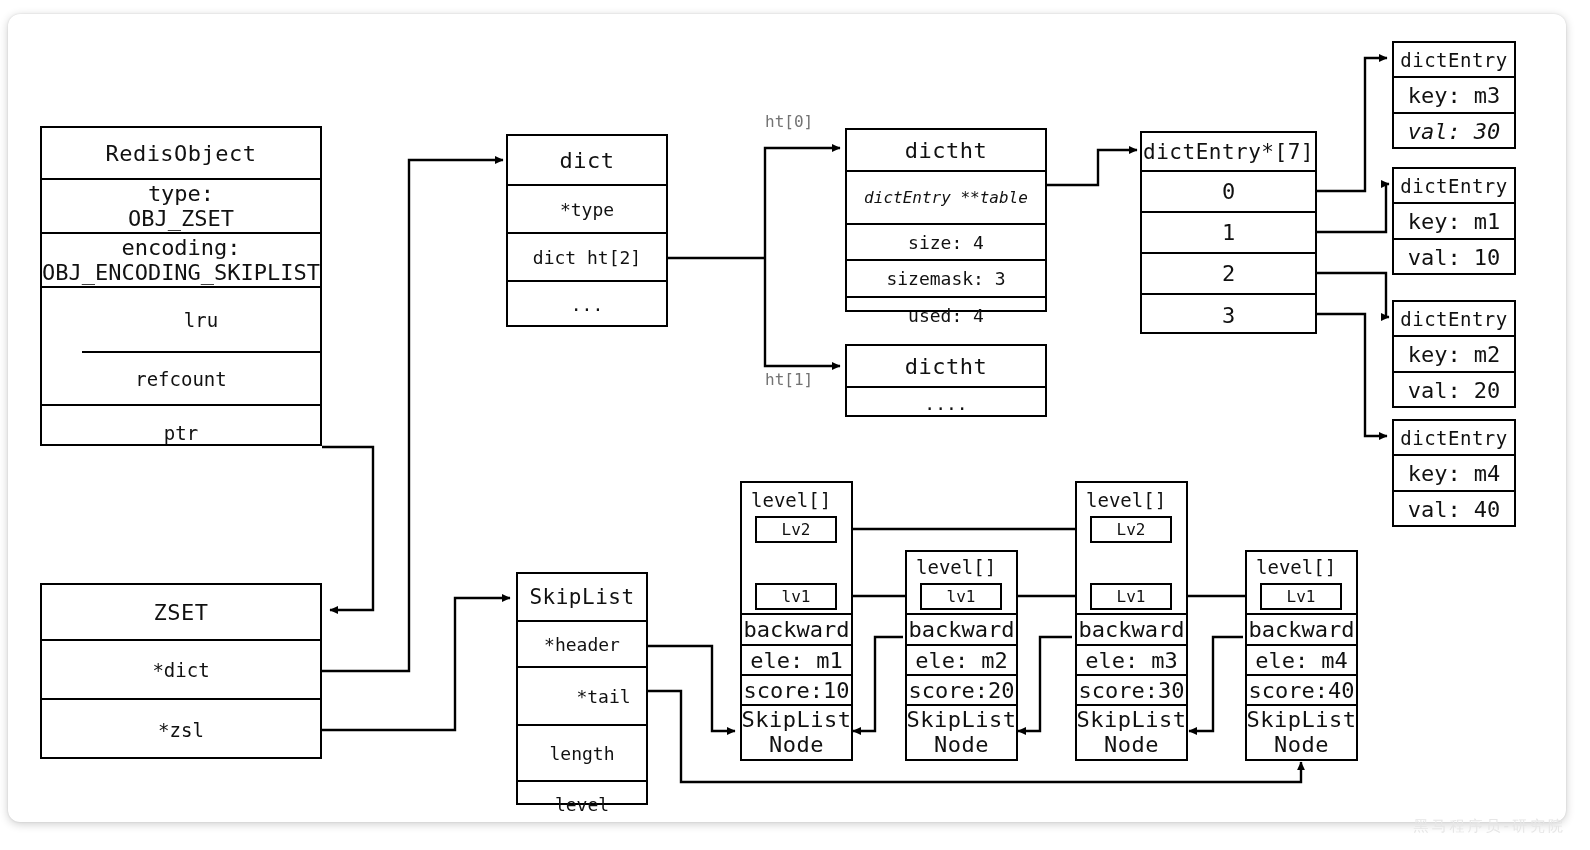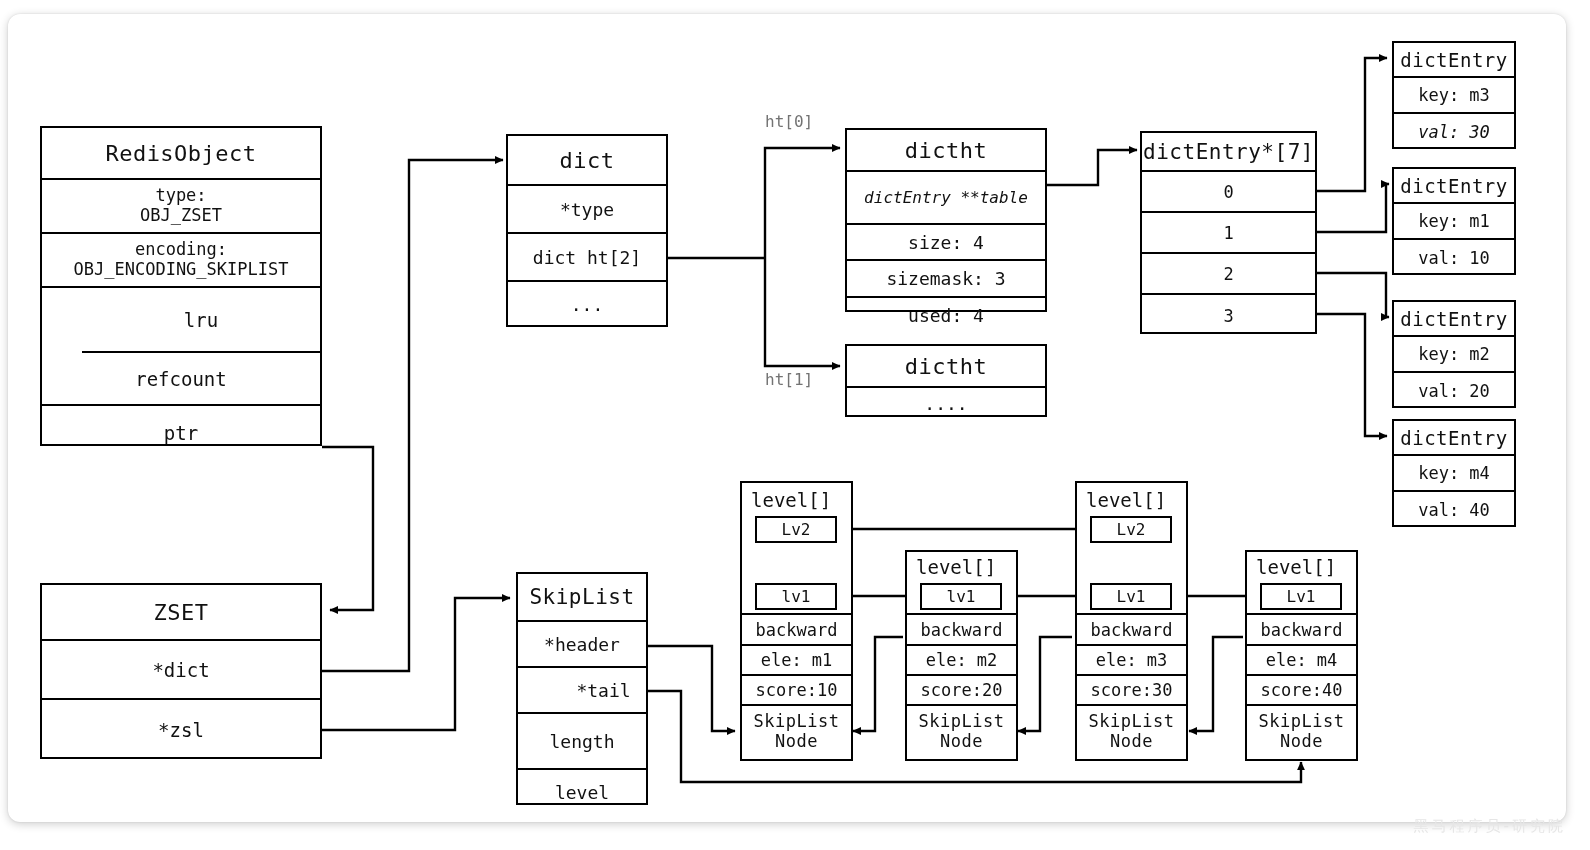--- a/index.html
+++ b/index.html
@@ -23,21 +23,21 @@
     display:flex;align-items:center;justify-content:center;
     text-align:center;white-space:pre;color:#111;
   }
   .row:last-child{border-bottom:none;}
   .hdr{font-weight:normal;letter-spacing:.5px;}
 
   
   .f22{font-size:22px;}
   .f19{font-size:19px;}
   .f18{font-size:18px;}
-  .f17{font-size:17px;}
+  .f17{font-size:22px;}
   .f16{font-size:16px;}
 
   .two-line{flex-direction:column;line-height:1.15;}
 
   
   .elabel{position:absolute;color:#737373;font-size:16px;white-space:nowrap;}
 
   
   .levelbox{position:absolute;border:2.5px solid #000;background:#fff;
     box-sizing:border-box;display:flex;align-items:center;justify-content:center;
@@ -169,21 +169,21 @@
 
   <div class="box" style="left:1392px;top:419px;width:124px;height:108px;">
     <div class="row hdr f19" style="height:35px;">dictEntry</div>
     <div class="row f17" style="height:36px;">key: m4</div>
     <div class="row f17" style="height:35px;">val: 40</div>
   </div>
 
   <div class="box" style="left:516px;top:572px;width:132px;height:233px;">
     <div class="row hdr f21" style="height:48px;font-size:21px;">SkipList</div>
     <div class="row f18" style="height:46px;">*header</div>
-    <div class="row f18" style="height:46px;padding-left:43px;">*tail</div>
+    <div class="row f18" style="height:58px;padding-left:43px;">*tail</div>
     <div class="row f18" style="height:56px;">length</div>
     <div class="row f18" style="height:45px;">level</div>
   </div>
 
   <div class="box" style="left:740px;top:481px;width:113px;height:280px;">
     <div class="row" style="height:132px;position:relative;border-bottom-width:2.5px;">
       <span class="levelcap" style="left:9px;top:6px;">level[]</span>
       <span class="levelbox" style="left:13px;top:33px;width:82px;height:27px;">Lv2</span>
       <span class="levelbox" style="left:13px;top:100px;width:82px;height:27px;">lv1</span>
     </div>

